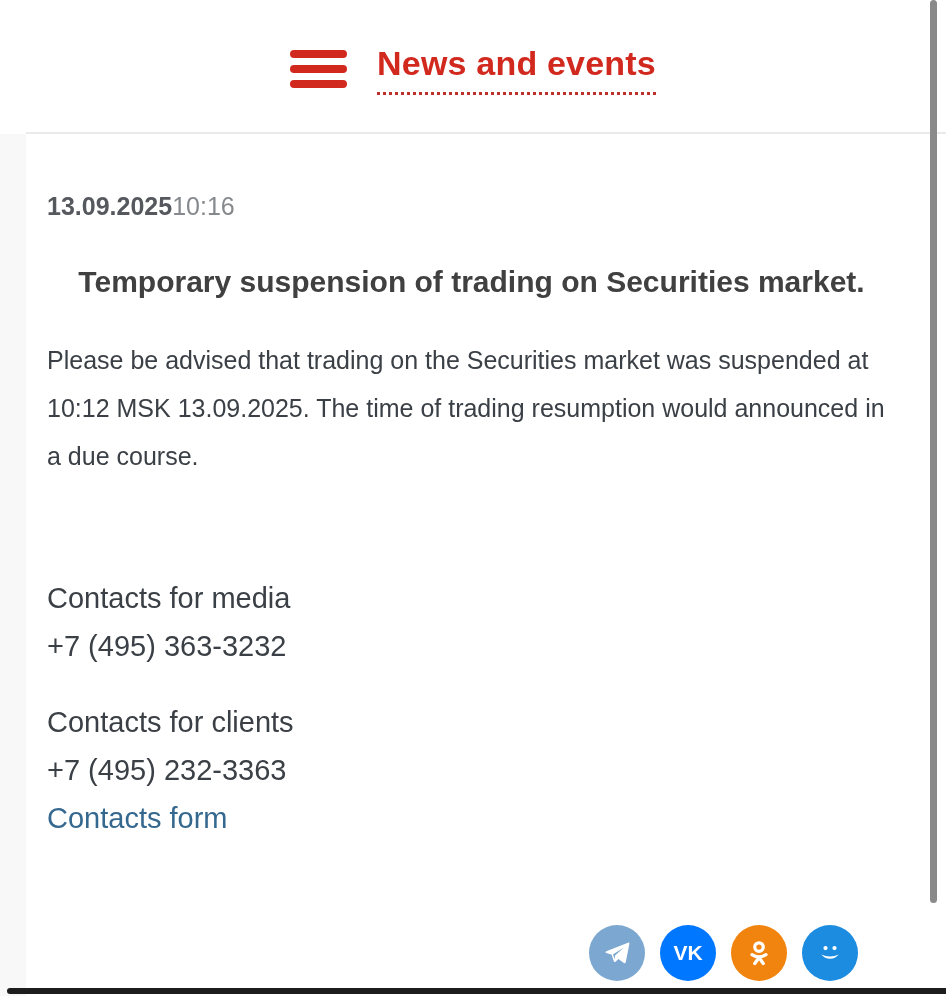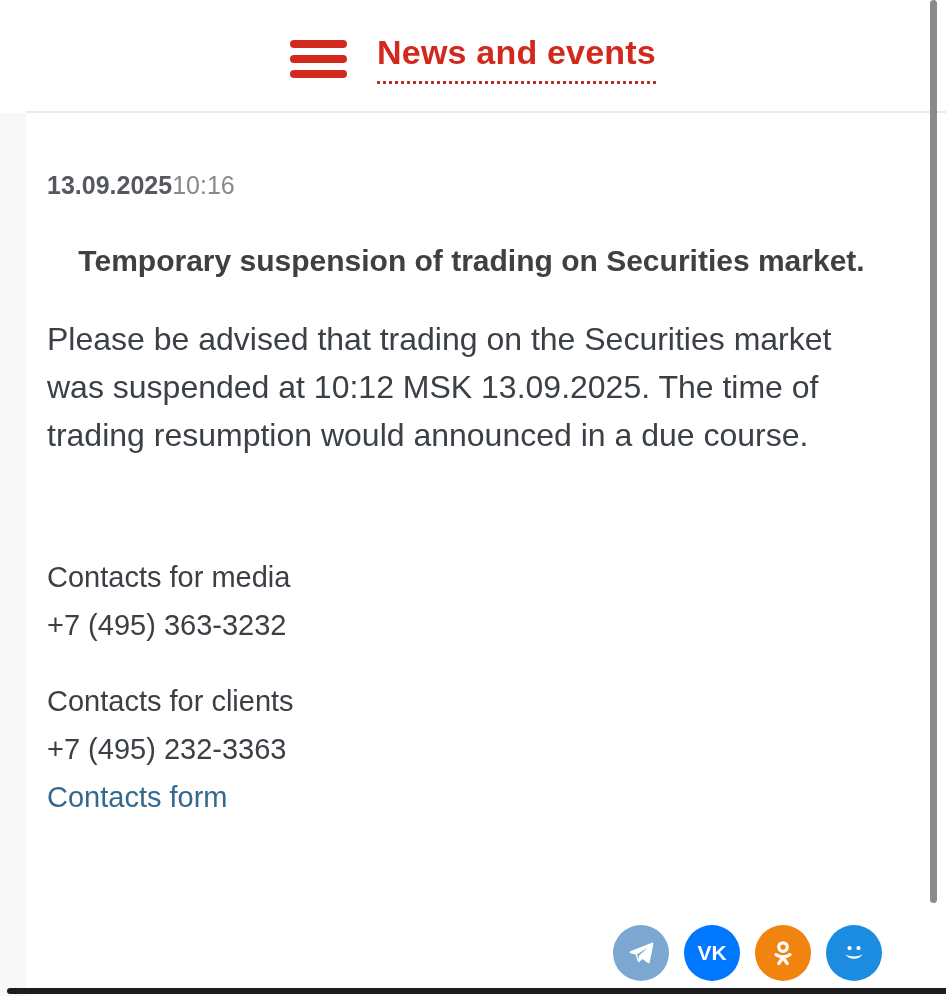--- a/index.html
+++ b/index.html
@@ -9,21 +9,21 @@
     font-family: "Liberation Sans", sans-serif;
     position: relative;
     overflow: hidden;
   }
   .left-strip {
     position: absolute; left: 0; top: 0; bottom: 0;
     width: 26px; background: #f8f8f8; z-index: 0;
   }
   
   .header {
-    position: relative; height: 113px; background: #ffffff; z-index: 1;
+    position: relative; height: 134px; background: #ffffff; z-index: 1;
   }
   .header-inner {
     height: 100%;
     display: flex; align-items: center; justify-content: center;
     gap: 30px; padding-top: 4px;
   }
   .burger { display: inline-flex; flex-direction: column; gap: 7px; cursor: pointer; }
   .burger span { width: 57px; height: 8px; border-radius: 5px; background: #d2291f; }
   .site-title {
     font-size: 34px; font-weight: 600; color: #d2291f; text-decoration: none;
@@ -37,31 +37,31 @@
   .main { position: relative; z-index: 1; padding: 58px 50px 0 47px; }
   .meta { font-size: 25px; color: #85898d; }
   .meta .date { font-weight: 700; color: #55595e; }
   .headline {
     margin: 40px auto 0; max-width: 830px;
     font-size: 30px; line-height: 42px; font-weight: 700;
     color: #404040; text-align: center;
   }
   .body-text {
     margin-top: 33px;
-    font-size: 32px; line-height: 48px; font-weight: 400;
+    font-size: 25px; line-height: 48px; font-weight: 400;
     color: #3b4046; max-width: 856px;
   }
   .contacts { margin-top: 94px; }
   .contact-block { margin-bottom: 28px; font-size: 29px; line-height: 48px; color: #3b4046; }
   .contact-block a {
     color: #35688e; text-decoration: none; cursor: pointer; display: inline-block;
   }
   
   .social {
-    position: absolute; top: 925px; right: 64px;
+    position: absolute; top: 925px; right: 88px;
     display: flex; gap: 15px; z-index: 2;
   }
   .soc {
     width: 56px; height: 56px; border-radius: 50%;
     display: flex; align-items: center; justify-content: center;
     cursor: pointer; background: #ccc;
   }
   .soc svg { display: block; }
   .vk-label {
     color: #fff; font-weight: 700; font-size: 21px; letter-spacing: 0;

